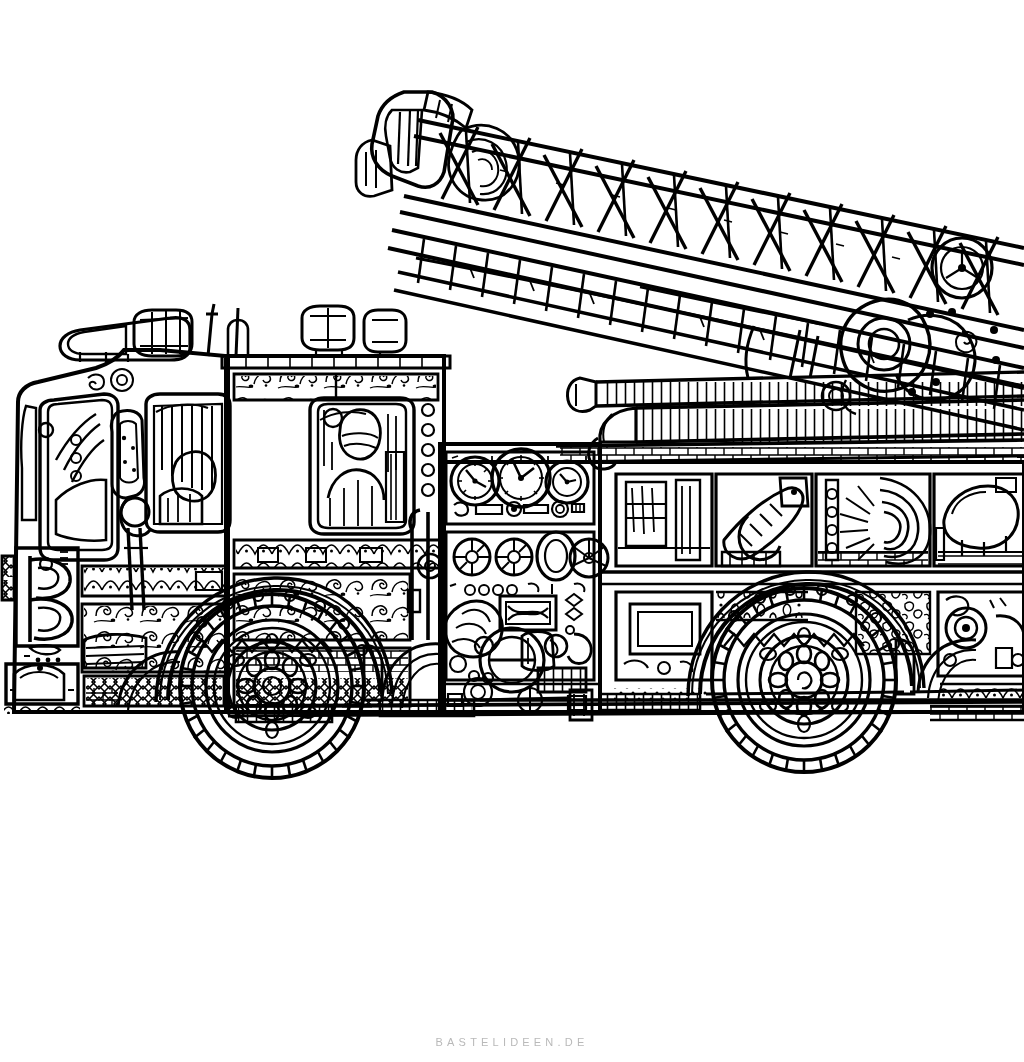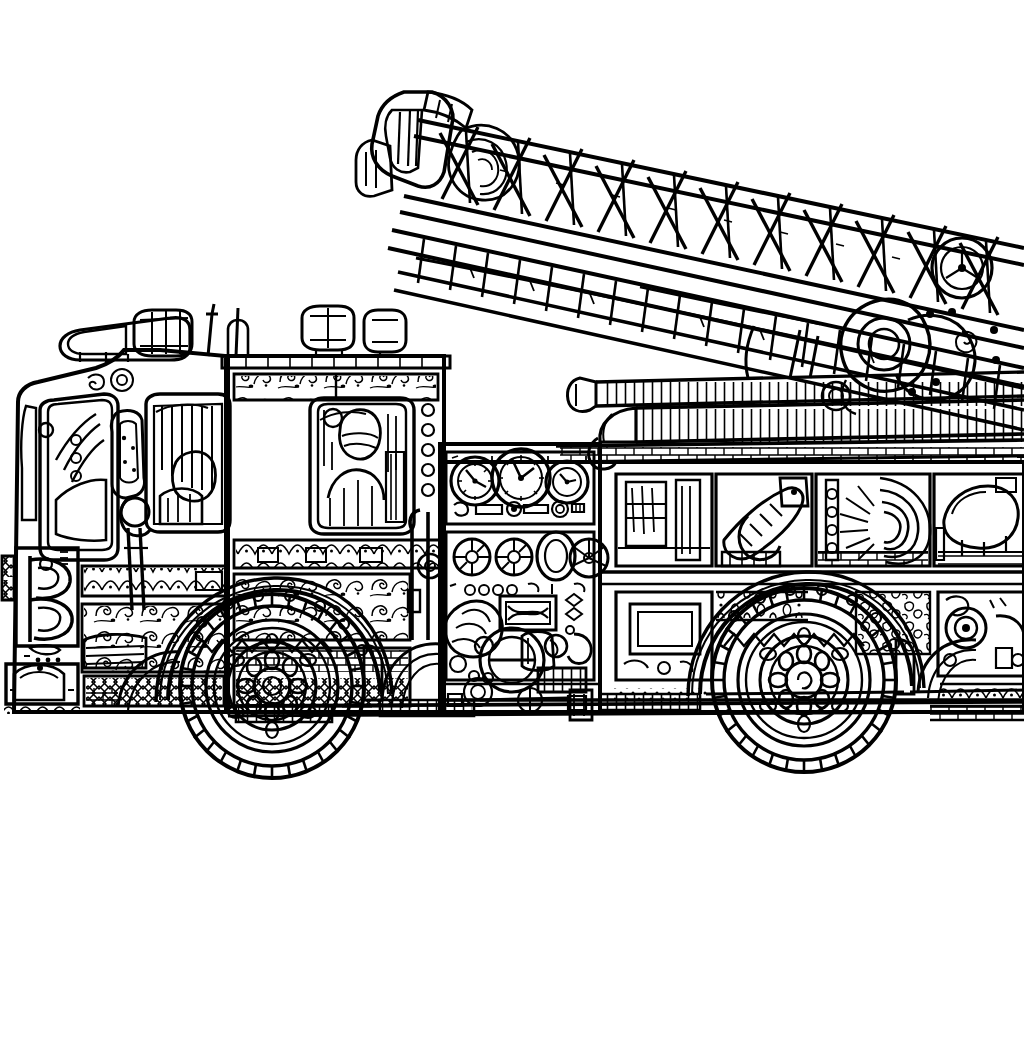--- a/index.html
+++ b/index.html
@@ -967,14 +967,15 @@
       <rect x="86" y="688" width="32" height="18" fill="url(#pat-brick)" stroke="none"></rect>
     </g>
 
     <g>
       <rect x="930" y="706" width="94" height="14" fill="url(#pat-brick)" stroke="none"></rect>
       <path d="M930 706 L1024 706 M930 720 L1024 720" stroke="#000" stroke-width="2.4" fill="none"></path>
     </g>
 
   </svg>
 
+  <div id="watermark">BASTELIDEEN.DE</div>
 
 </div>
 
 </body></html>

